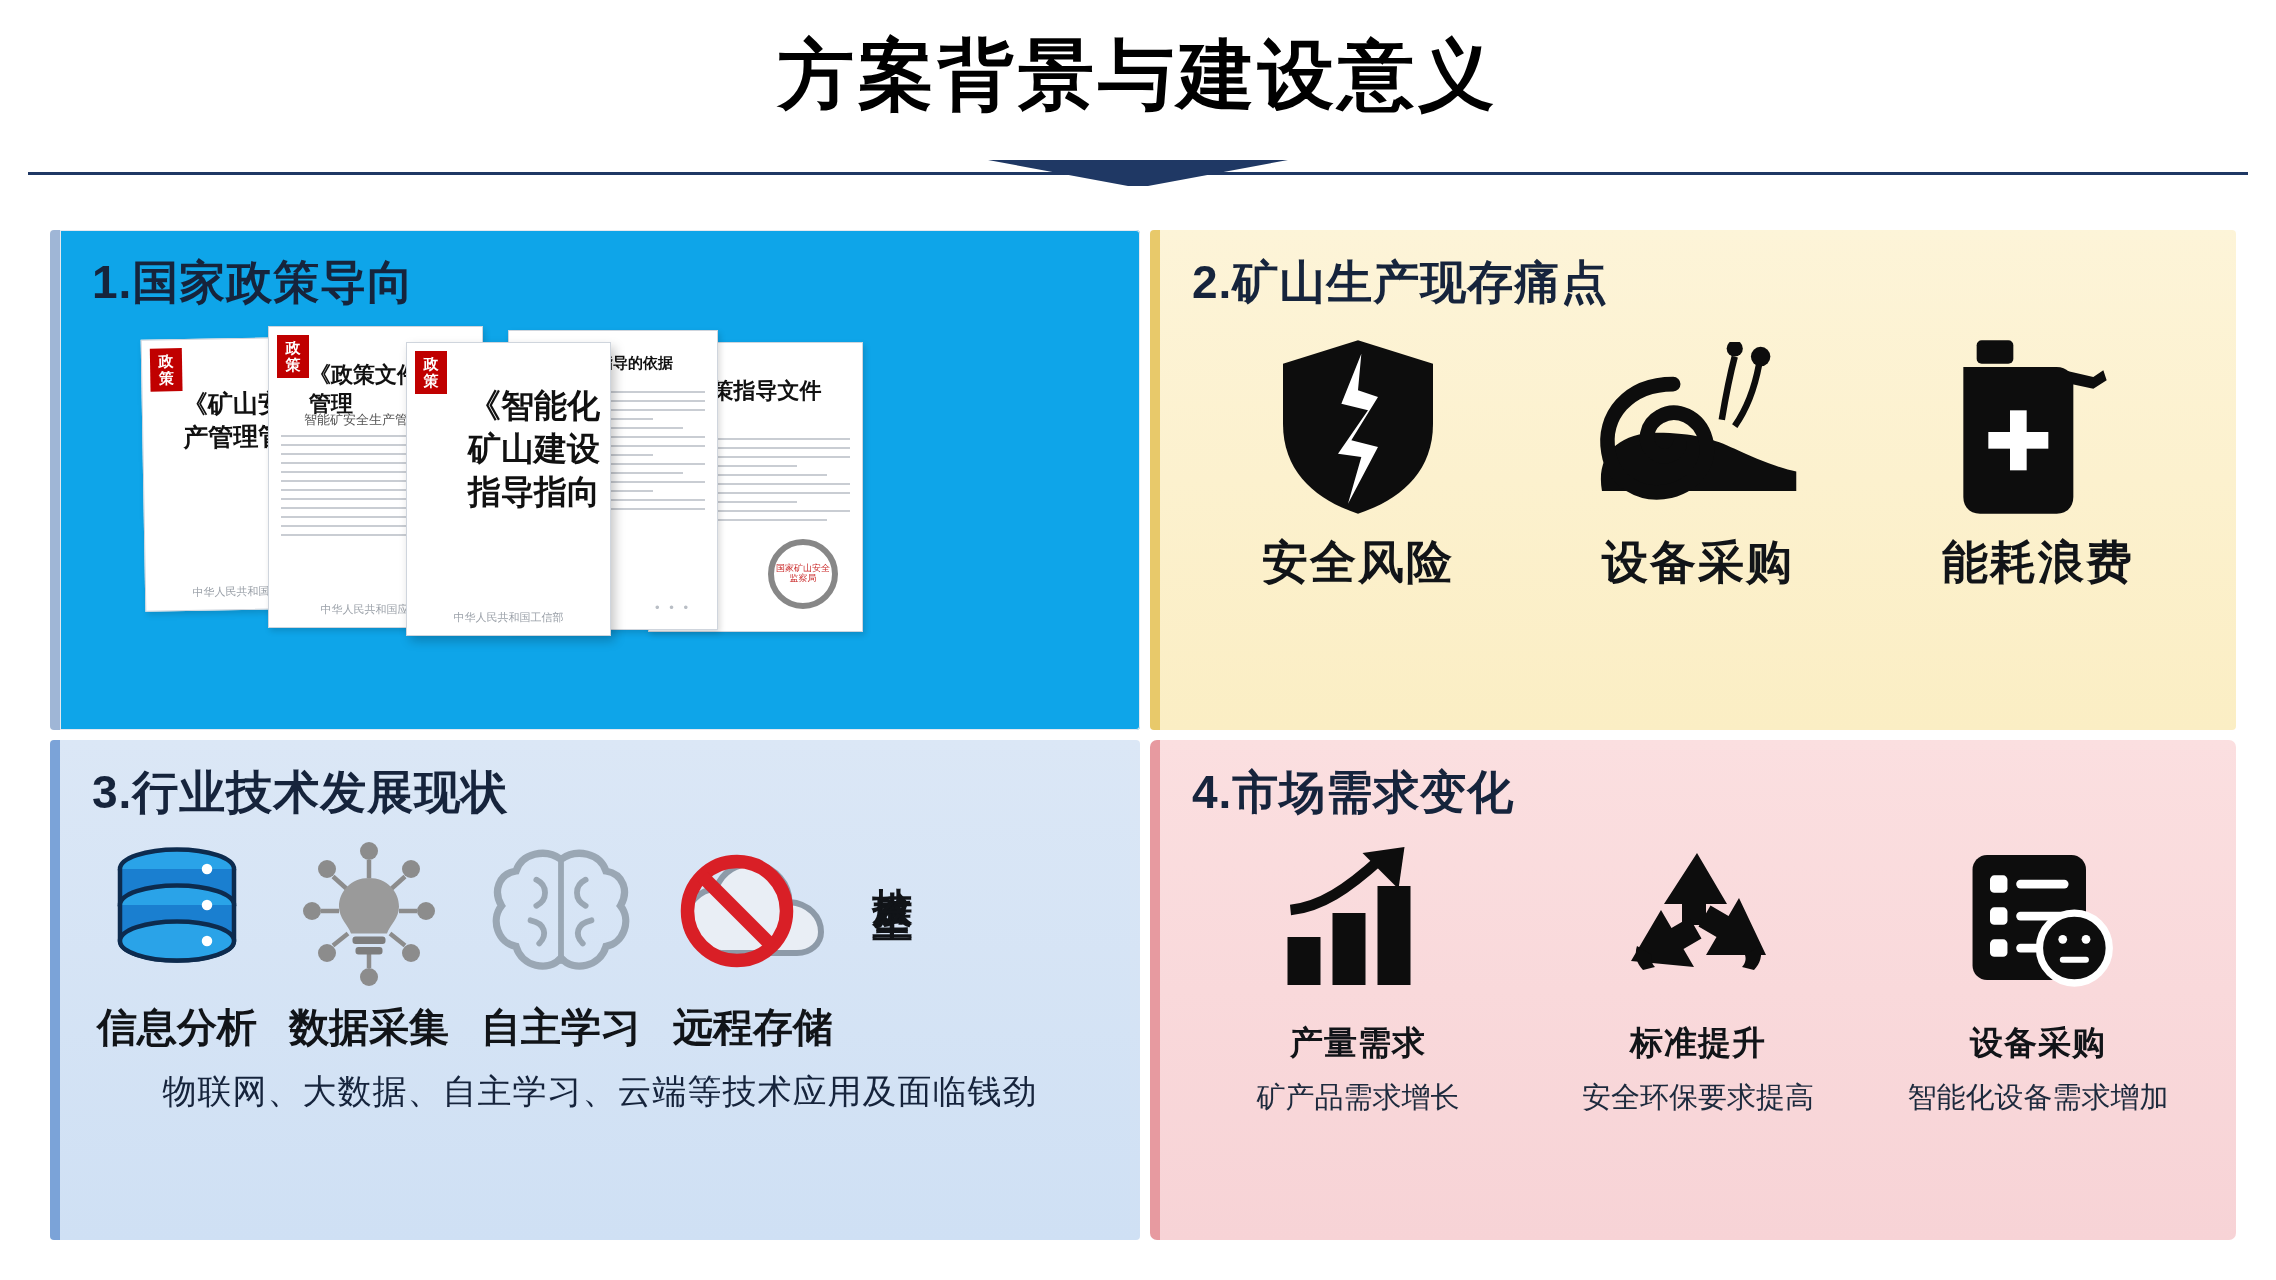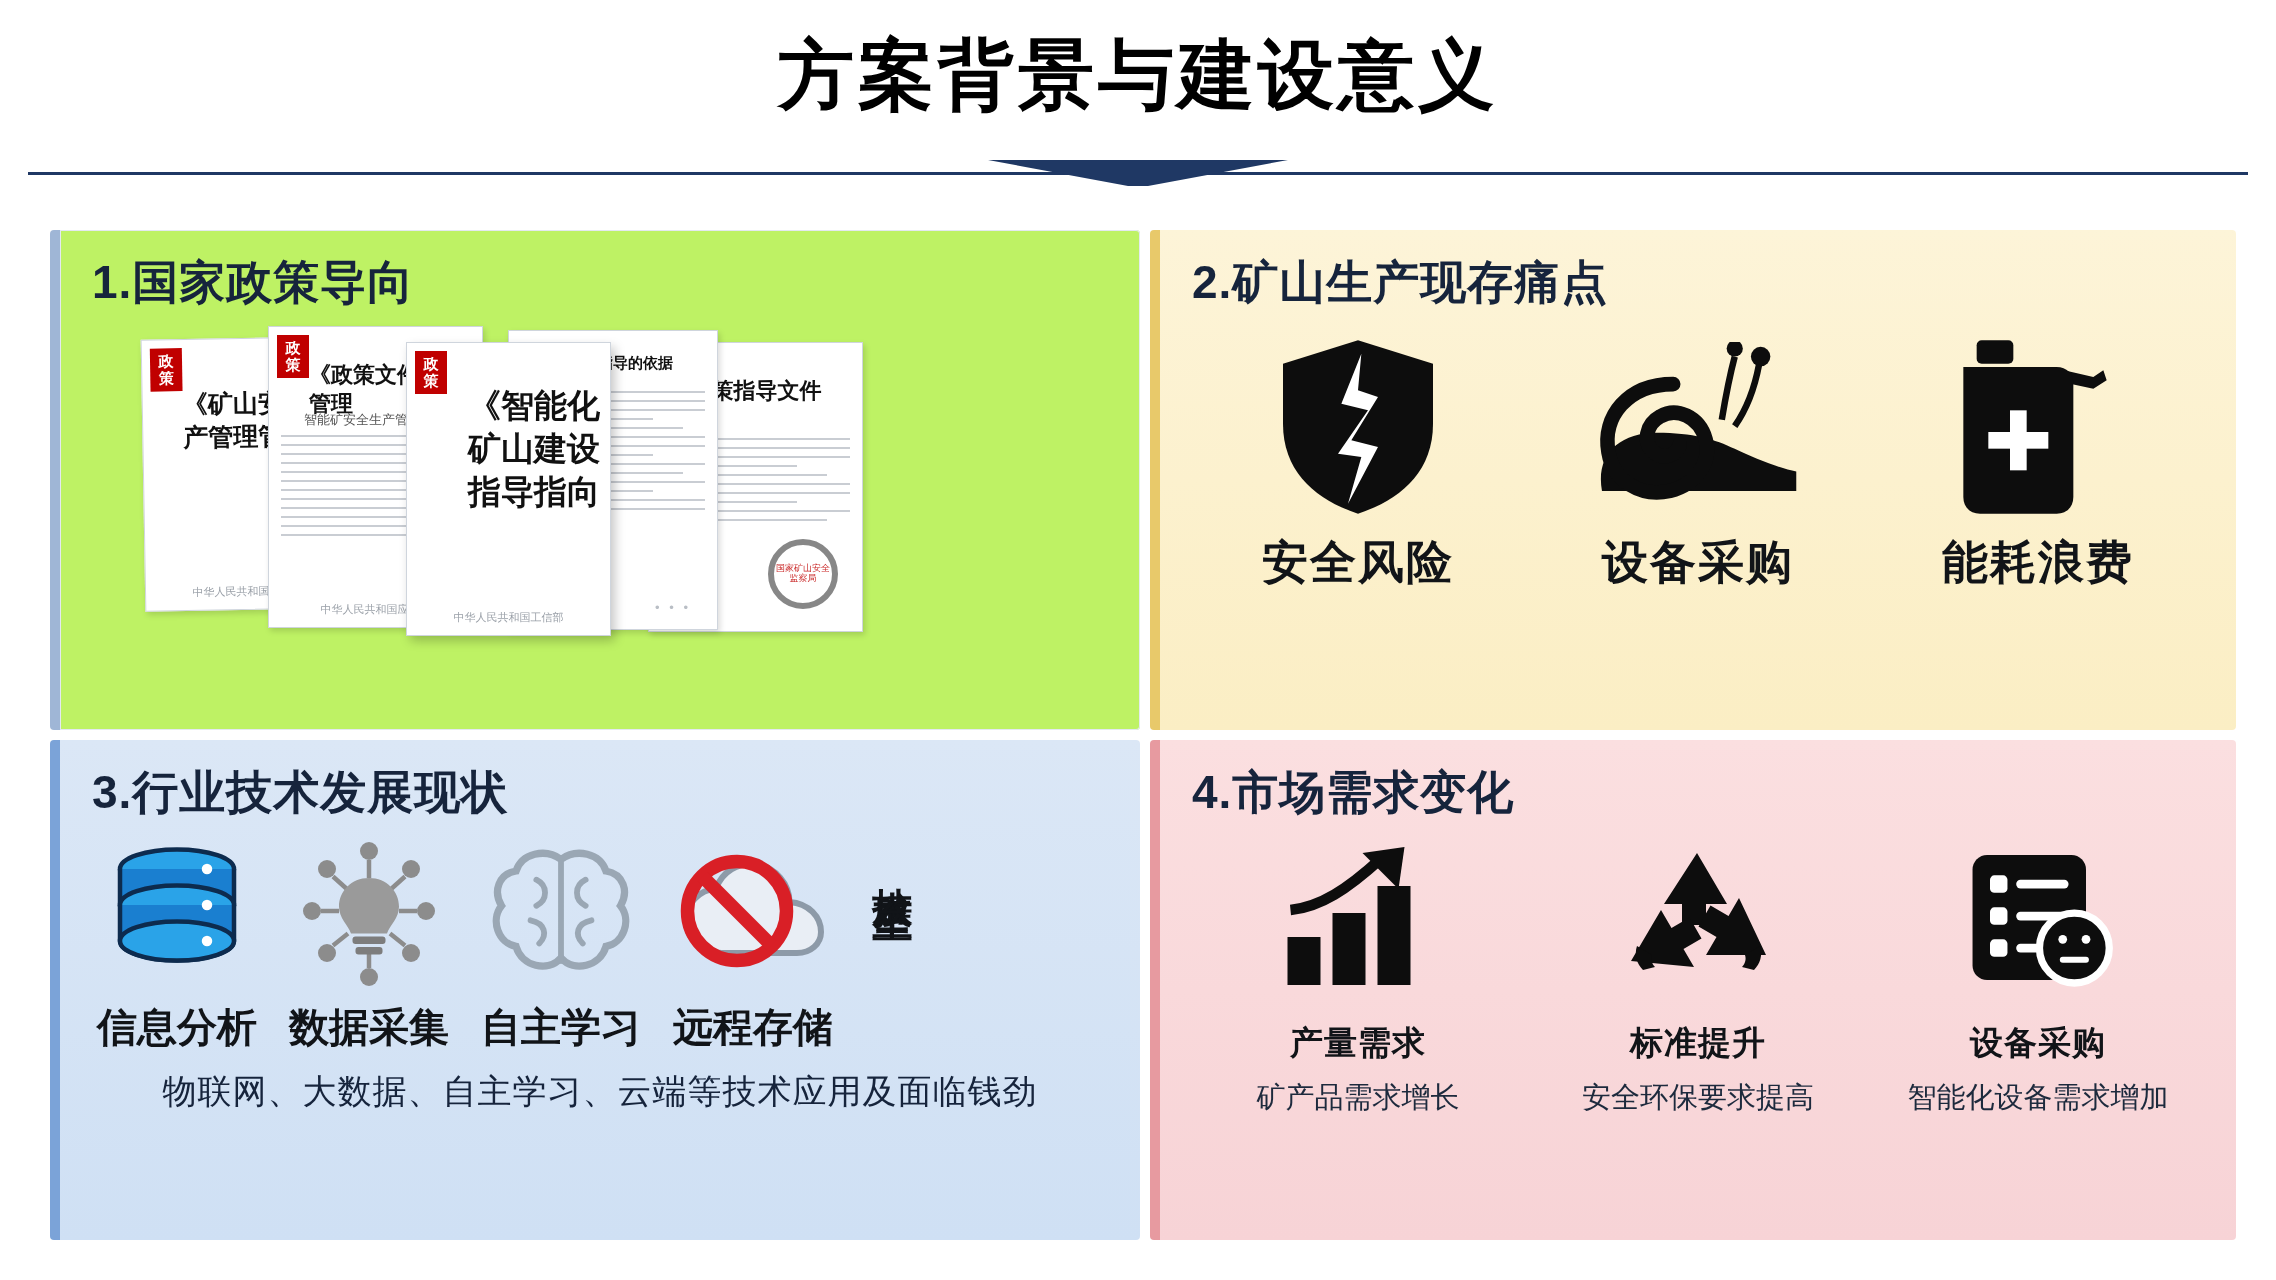--- a/index.html
+++ b/index.html
@@ -70,21 +70,21 @@
   .panel-title {
     font-size: 46px;
     font-weight: bold;
     color: #16243c;
     letter-spacing: 1px;
     margin: 0 0 6px 4px;
   }
 
   
   .panel-1 {
-    background: #bef264;
+    background: #0ea5e9;
     border-left: 10px solid #9fb6d6;
     box-shadow: 0 0 0 1px #e4e9f0 inset;
   }
   .docs-area {
     position: relative;
     height: 330px;
     margin-top: 6px;
   }
   .doc {
     position: absolute;
@@ -251,20 +251,21 @@
     font-size: 34px;
     color: #16243c;
     text-align: center;
     letter-spacing: 1px;
   }
 
   
   .panel-4 {
     background: linear-gradient(180deg,#fbdfe0 0%, #f7d3d6 100%);
     border-left: 10px solid #e79aa0;
+    border-radius: 7px;
   }
   .p4-row {
     display: flex;
     justify-content: space-around;
     margin-top: 12px;
   }
   .p4-cell {
     text-align: center;
     width: 33%;
   }

